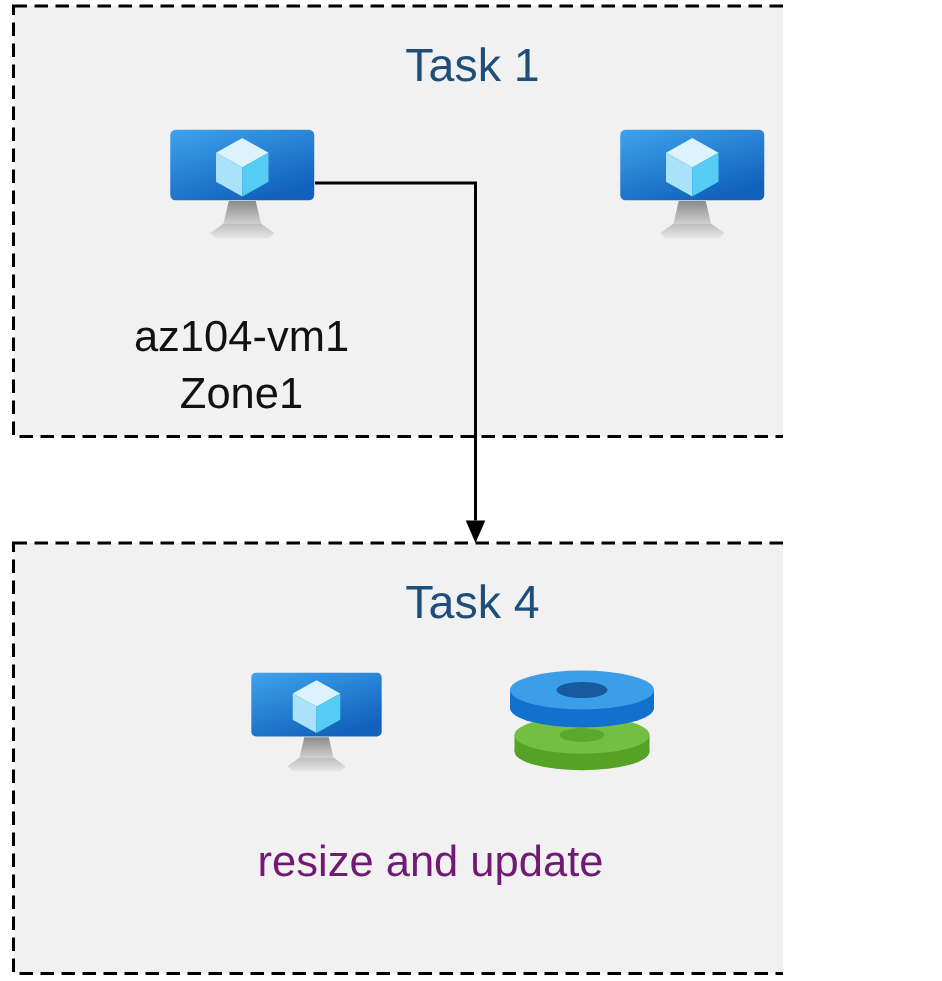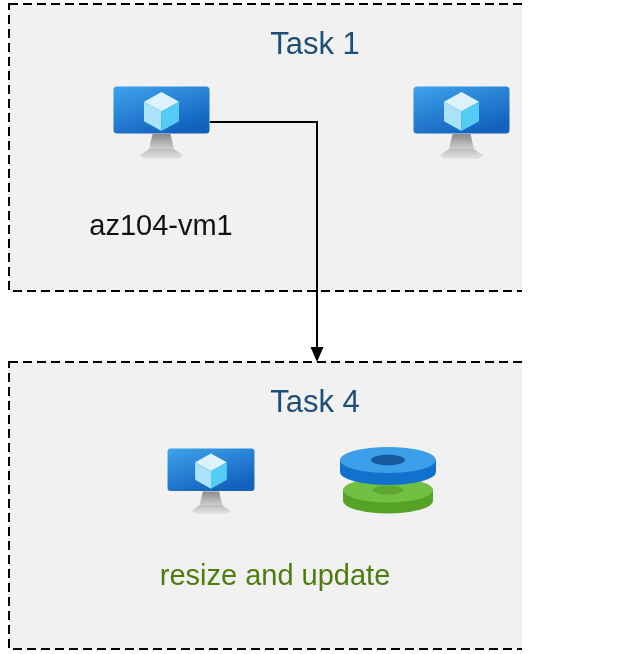--- a/index.html
+++ b/index.html
@@ -37,26 +37,26 @@
     font-size: 29px;
     line-height: 38px;
     color: #111111;
     z-index: 2;
     margin-top: 34px;
   }
   #vm1-label { left: 51px;  top: 172px; }
   #vm2-label { left: 350px; top: 172px; }
   .caption {
     position: absolute;
-    left: 125px; top: 556px;
+    left: 137px; top: 556px;
     width: 300px;
     text-align: center;
     font-size: 29px;
     line-height: 38px;
-    color: #4d7c0f;
+    color: #701a75;
     z-index: 2;
   }
   .icon { position: absolute; z-index: 1; }
   #vm1-icon   { left: 113px; top: 86px;  width: 97px;  height: 74px; }
   #vm2-icon   { left: 413px; top: 86px;  width: 97px;  height: 74px; }
   #vm3-icon   { left: 167px; top: 448px; width: 88px;  height: 67px; }
   #disks-icon { left: 338px; top: 443px; width: 100px; height: 74px; }
   .icon svg { display: block; width: 100%; height: 100%; }
 </style>
 </head>
@@ -107,20 +107,21 @@
       <polygon points="48.5,6 66,15.8 48.5,25.6 31,15.8" fill="#dcf2fc"></polygon>
       <polygon points="31,15.8 48.5,25.6 48.5,45 31,35.2" fill="#a9e2f9"></polygon>
       <polygon points="48.5,25.6 66,15.8 66,35.2 48.5,45" fill="#54ccf4"></polygon>
       <polygon points="39.5,48 57.5,48 61,63 36,63" fill="url(#standNeckGrad)"></polygon>
       <polygon points="36,63 61,63 70,69.5 66,73 31,73 27,69.5" fill="url(#standBaseGrad)"></polygon>
     </svg>
   </span>
 
   <div class="vm-label" id="vm1-label">
     <div>az104-vm1</div>
+    <div>Zone1</div>
   </div>
 
 
   <div class="task-title" id="task2-title">Task 4</div>
 
   <span class="icon" id="vm3-icon">
     <svg viewBox="0 0 97 74">
       <rect x="0.5" y="0.5" width="96" height="47" rx="3.5" fill="url(#vmScreenGrad)"></rect>
       <polygon points="48.5,6 66,15.8 48.5,25.6 31,15.8" fill="#dcf2fc"></polygon>
       <polygon points="31,15.8 48.5,25.6 48.5,45 31,35.2" fill="#a9e2f9"></polygon>

